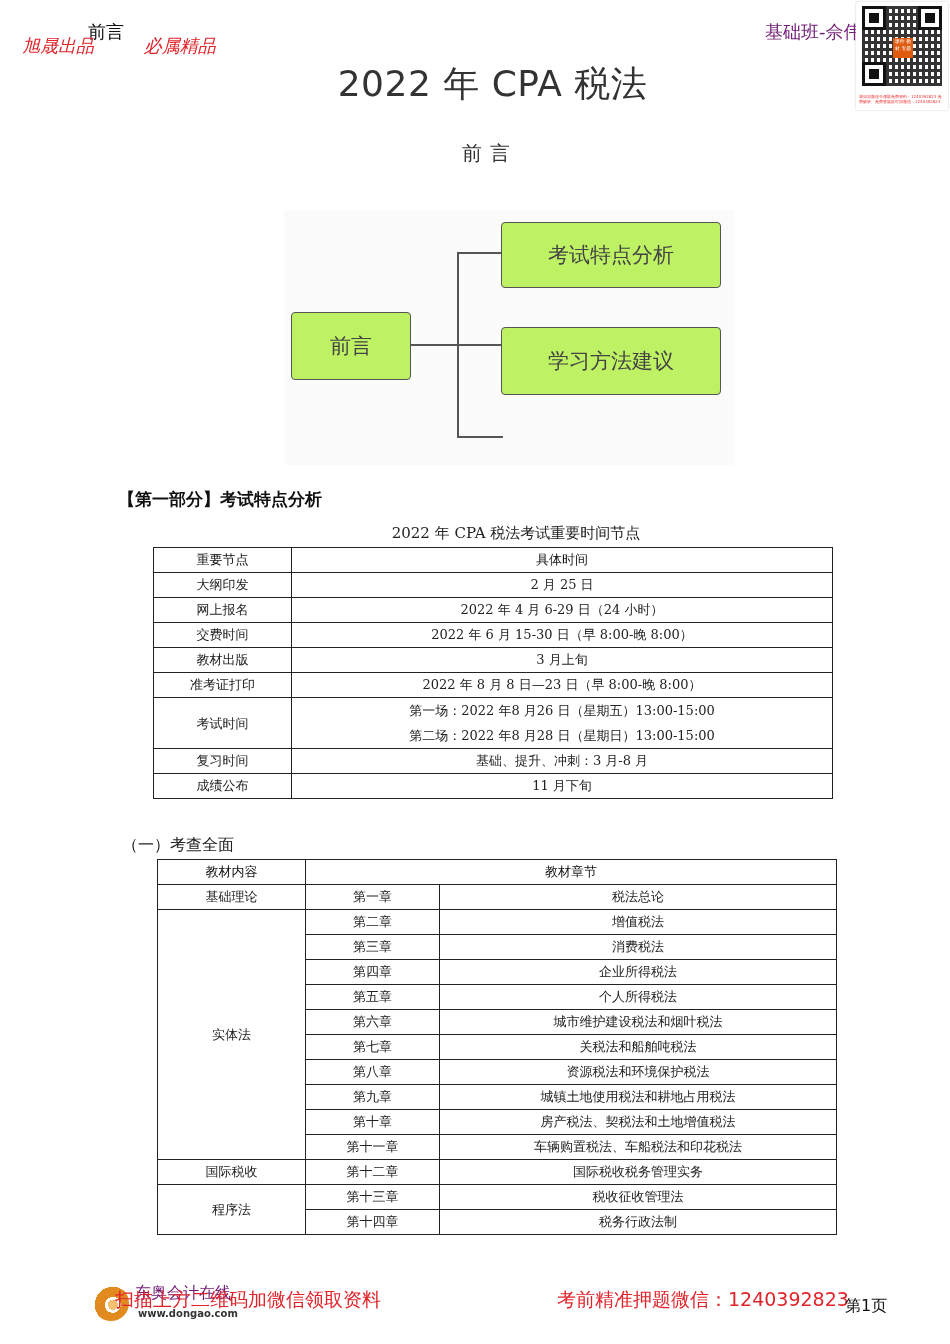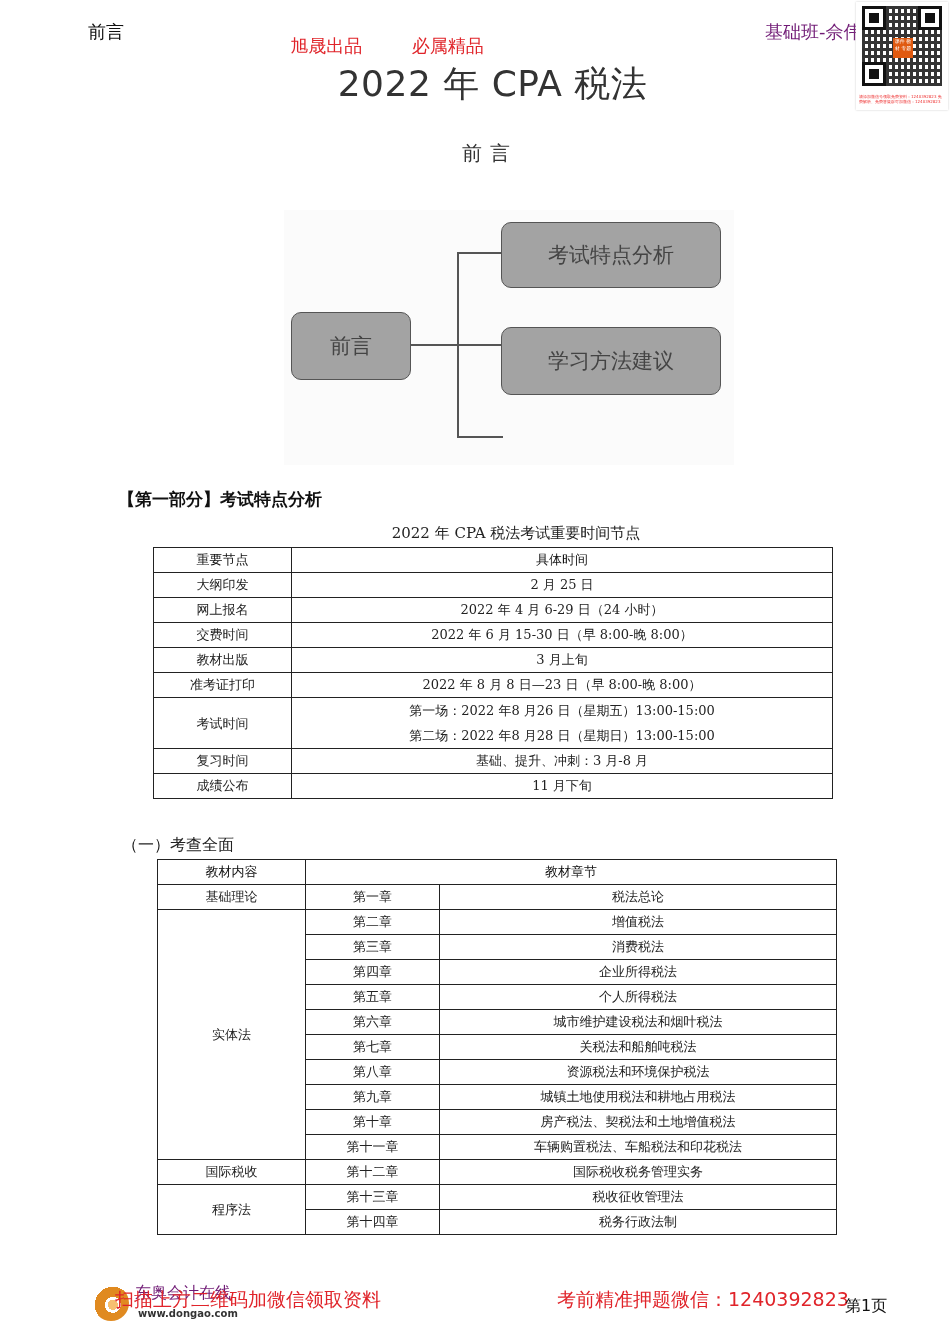--- a/index.html
+++ b/index.html
@@ -11,27 +11,27 @@
   .qr { left: 856px; top: 2px; width: 92px; height: 108px; background: #fff; box-shadow: 0 0 2px #ccc; }
   .qr-grid { position: absolute; left: 6px; top: 4px; width: 80px; height: 80px;
              background:
               repeating-linear-gradient(90deg, #111 0 3px, transparent 3px 6px),
               repeating-linear-gradient(0deg, #111 0 3px, #fff 3px 7px);
              opacity: .85; }
   .qr-finder { position: absolute; width: 18px; height: 18px; border: 3px solid #111; background: #fff; }
   .qr-finder::after { content: ""; position: absolute; left: 4px; top: 4px; width: 10px; height: 10px; background: #111; }
   .qr-center { position: absolute; left: 37px; top: 36px; width: 20px; height: 20px; background: #e05a10; color: #fff; font-size: 5px; line-height: 6.5px; text-align: center; }
   .qr-caption { position: absolute; left: 3px; top: 92px; width: 86px; font-size: 4px; line-height: 5px; color: #e33; }
-  .brand { top: 34px; width: 774px; text-align: center; font-size: 18px; color: #e0242a; }
+  .brand { top: 34px; width: 774px; font-size: 18px; color: #e0242a; font-style: italic; }
   .brand span { margin: 0 22px; }
   .title { top: 60px; width: 985px; text-align: center; font-size: 36px; color: #333; letter-spacing: .5px; }
   .subtitle { top: 140px; width: 980px; text-align: center; font-size: 20px; color: #333; letter-spacing: 8px; }
 
   .mind { left: 284px; top: 210px; width: 450px; height: 255px; background: #fbfbfb; }
-  .node { position: absolute; border: 1.5px solid #555; border-radius: 10px; background: #a3a3a3;
+  .node { position: absolute; border: 1.5px solid #555; border-radius: 4px; background: #bef264;
           display: flex; align-items: center; justify-content: center;
           font-family: "DejaVu Serif", "Liberation Serif", serif; font-size: 21px; color: #444; }
   .line { position: absolute; background: #555; }
 
   .section-title { left: 118px; top: 488px; font-size: 17px; font-weight: bold; color: #111; }
   .caption { top: 524px; width: 1032px; text-align: center; font-size: 15px; color: #222;
              font-family: "DejaVu Serif", "Liberation Serif", serif; }
 
   table { border-collapse: collapse; position: absolute; }
   td, th { border: 1.3px solid #222; text-align: center; padding: 0;

